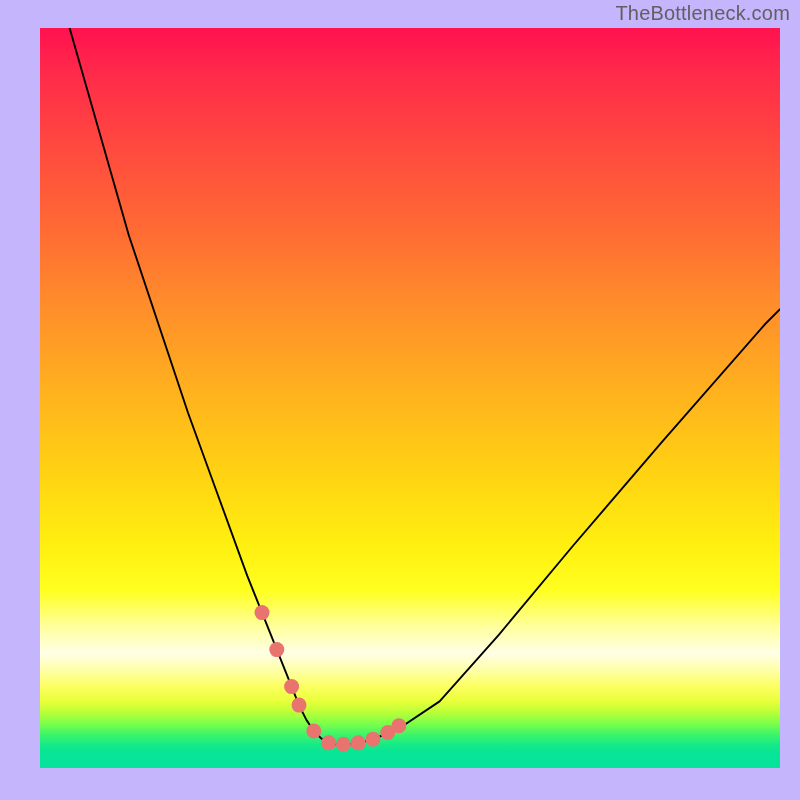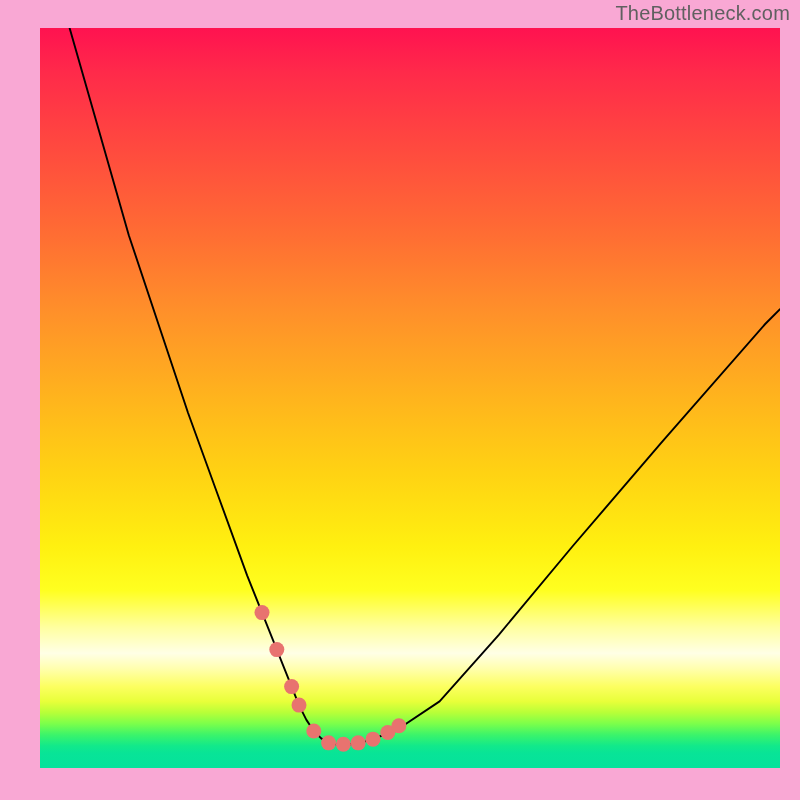--- a/index.html
+++ b/index.html
@@ -8,21 +8,21 @@
     width: 800px;
     height: 800px;
     background: #000000;
     overflow: hidden;
     font-family: Arial, Helvetica, sans-serif;
   }
   .stage {
     position: relative;
     width: 800px;
     height: 800px;
-    background: #f9a8d4;
+    background: #c4b5fd;
   }
   .watermark {
     position: absolute;
     top: 2px;
     right: 10px;
     color: #606060;
     font-size: 20px;
     font-weight: 500;
     letter-spacing: 0.2px;
     z-index: 10;

